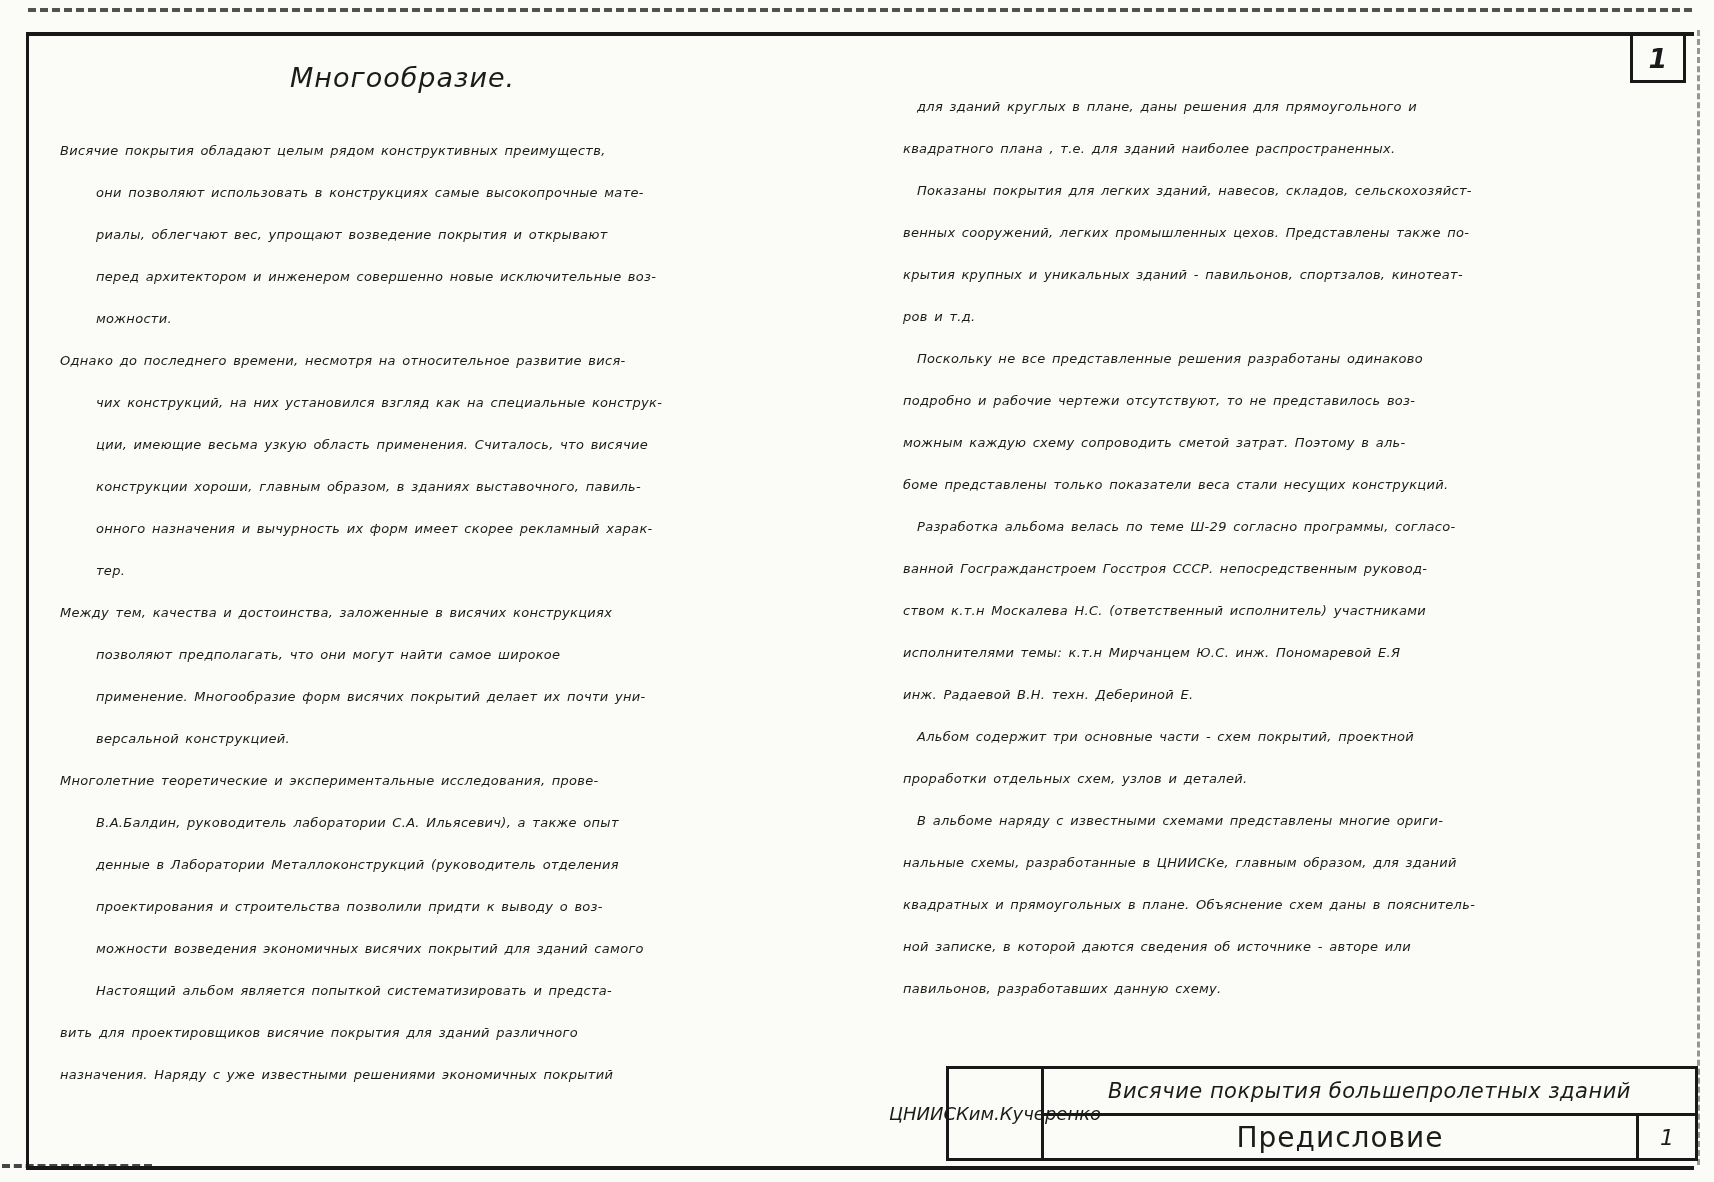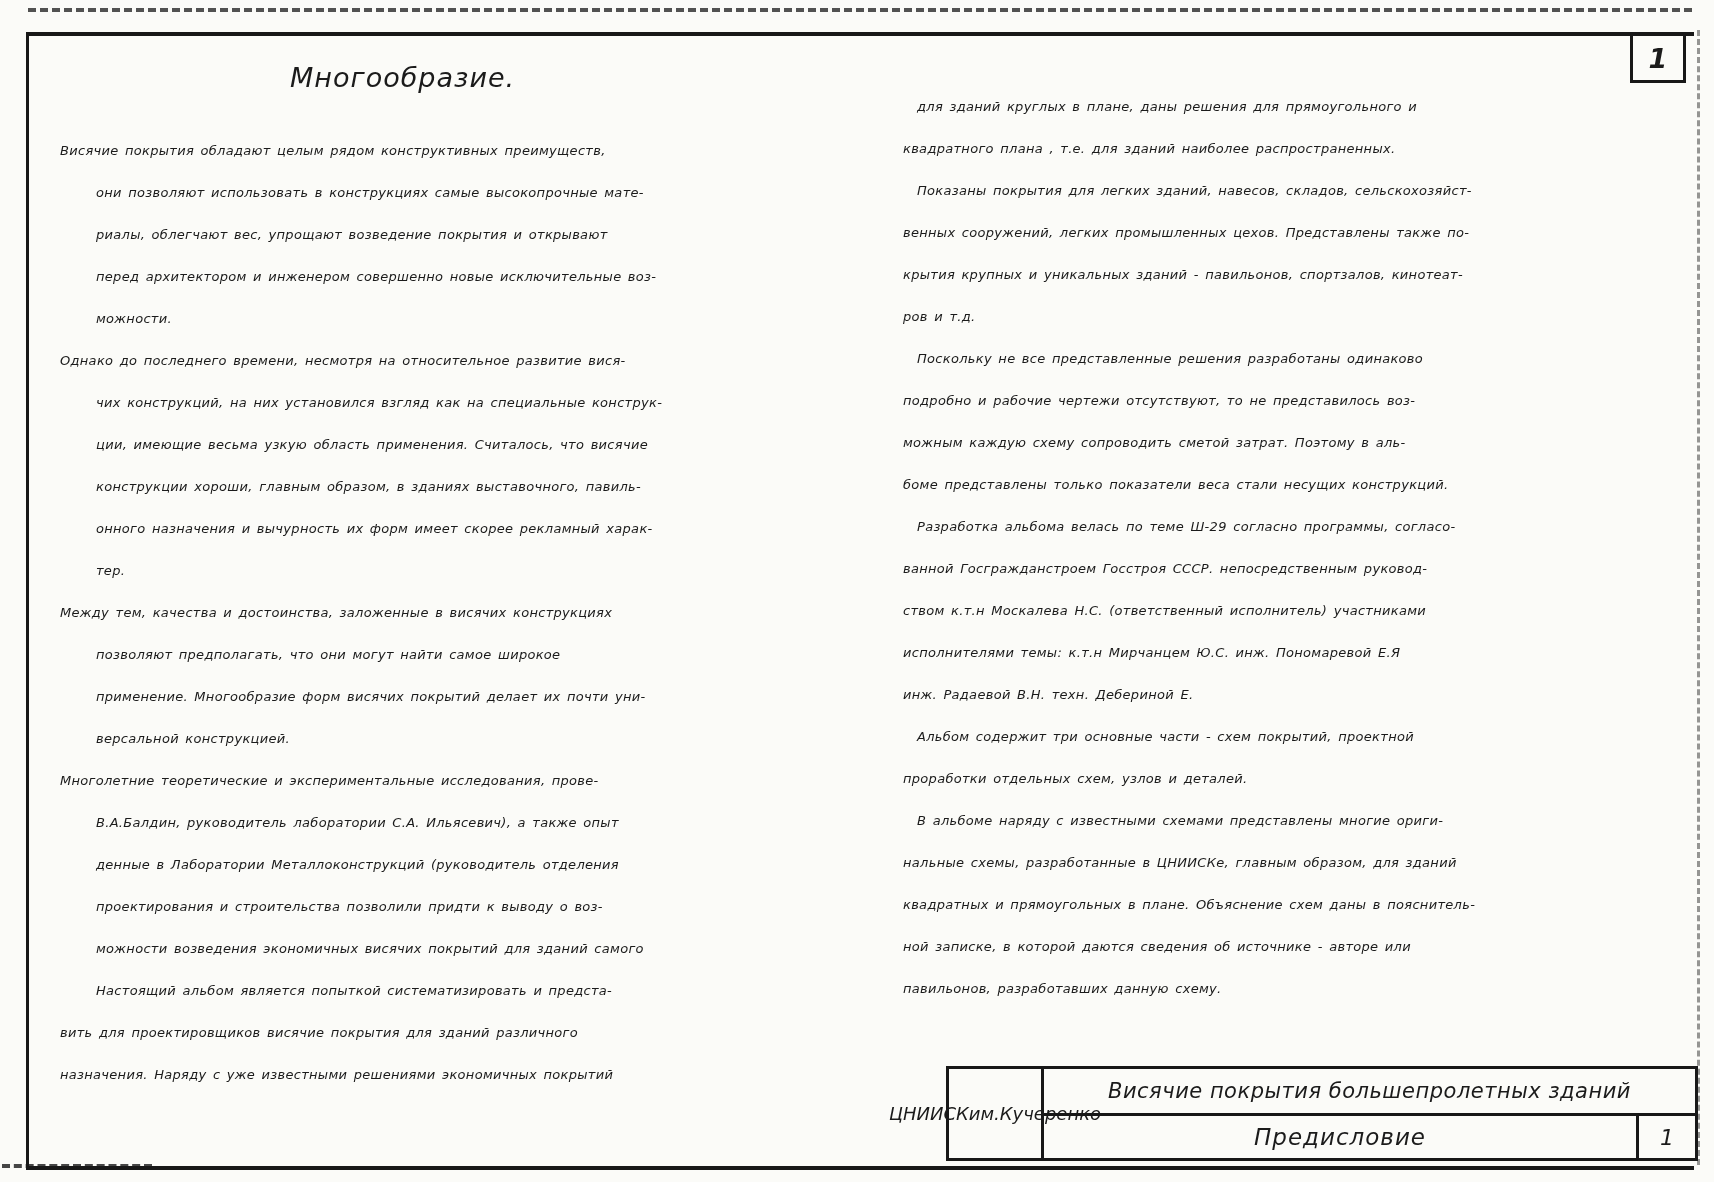--- a/index.html
+++ b/index.html
@@ -36,21 +36,21 @@
   .tblock{position:absolute;left:946px;top:1066px;width:752px;height:95px;
           border:3px solid #181818;display:flex;box-sizing:border-box;background:#fbfbf8;}
   .org-cell{width:92px;border-right:3px solid #181818;display:flex;flex-direction:row;
             align-items:center;justify-content:center;font-style:italic;font-size:18px;
             line-height:24px;}
   .tb-right{flex:1;display:flex;flex-direction:column;}
   .tb-row1{height:47px;border-bottom:3px solid #181818;display:flex;align-items:center;
            padding-left:64px;font-style:italic;font-size:21px;letter-spacing:.5px;box-sizing:border-box;}
   .tb-row2{flex:1;display:flex;}
   .tb-sheet{flex:1;display:flex;align-items:center;justify-content:center;
-            font-style:italic;font-size:23px;letter-spacing:1px;}
+            font-size:28px;letter-spacing:1px;}
   .tb-num{width:56px;border-left:3px solid #181818;display:flex;align-items:center;
           justify-content:center;font-style:italic;font-size:22px;}
 </style>
 </head>
 <body>
 
 <div class="page">
 
   <div class="torn-top"></div>
   <div class="scan-right"></div>

